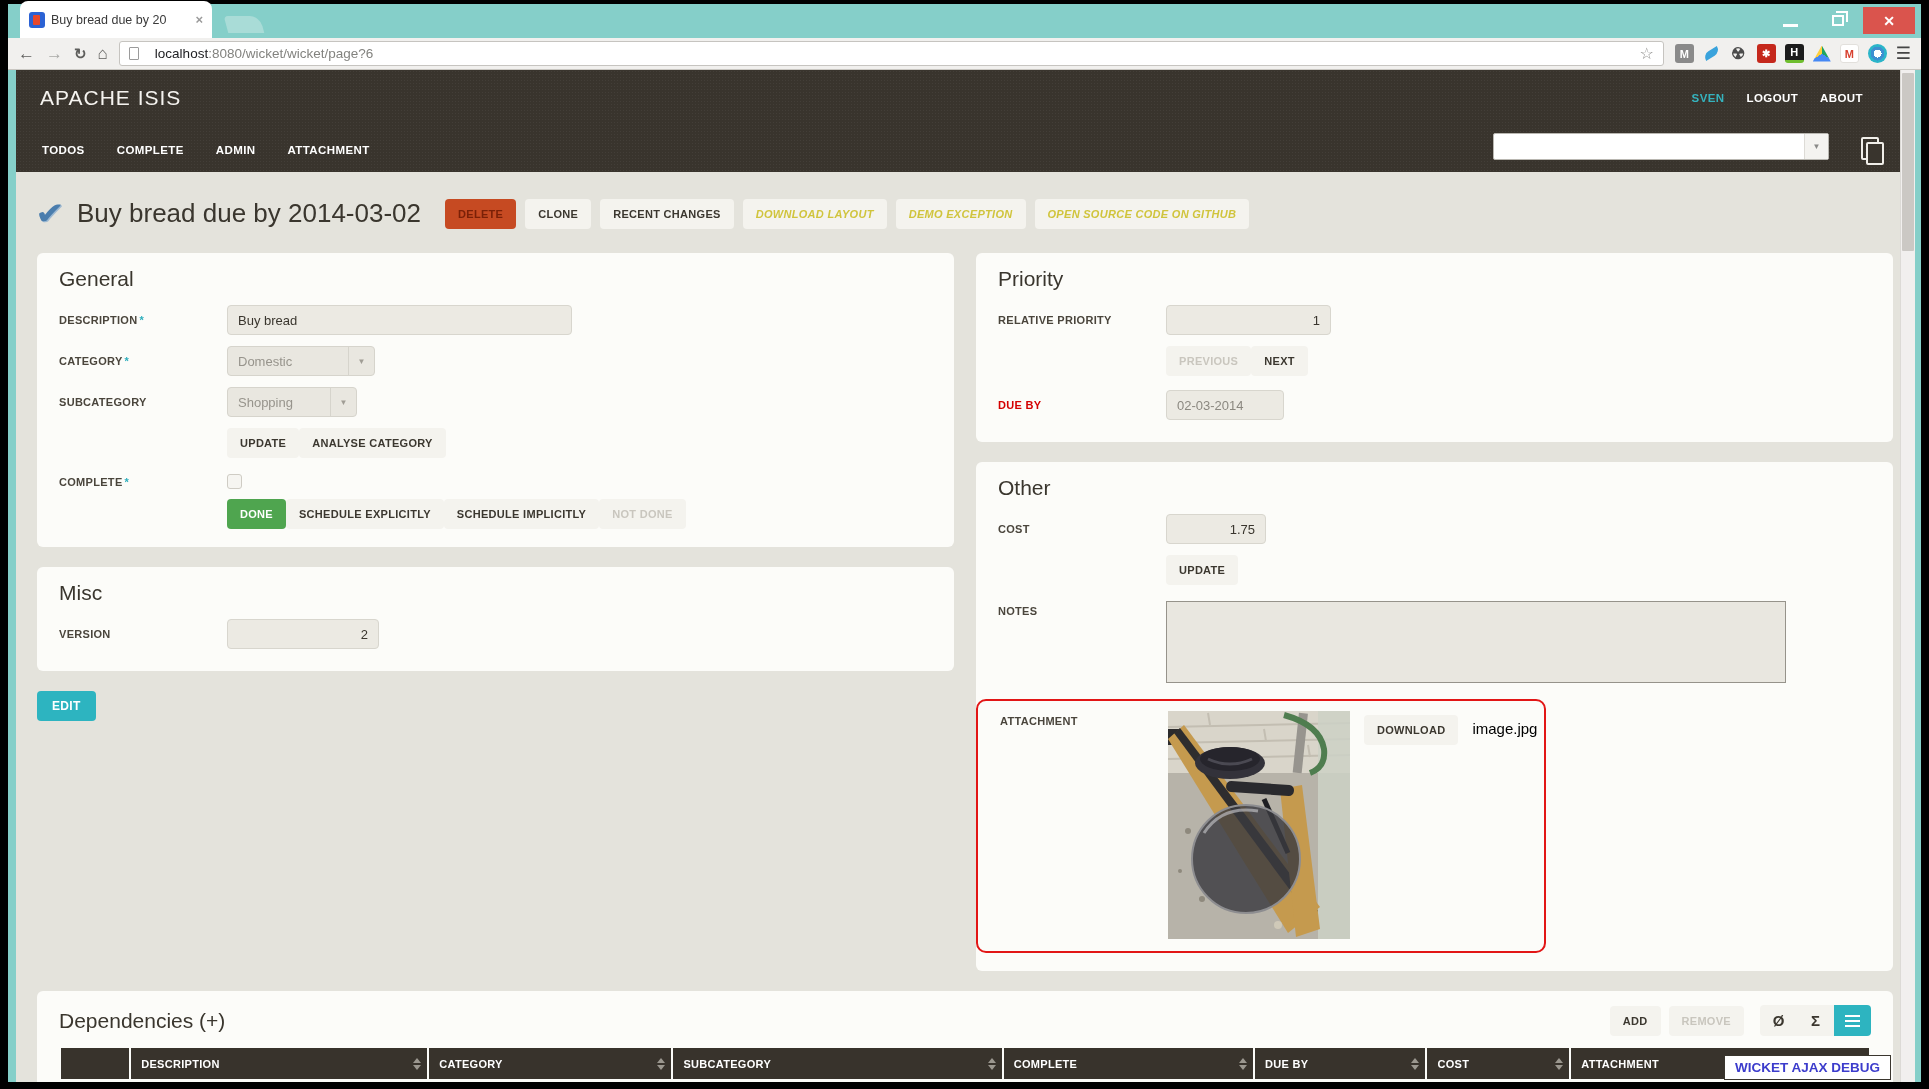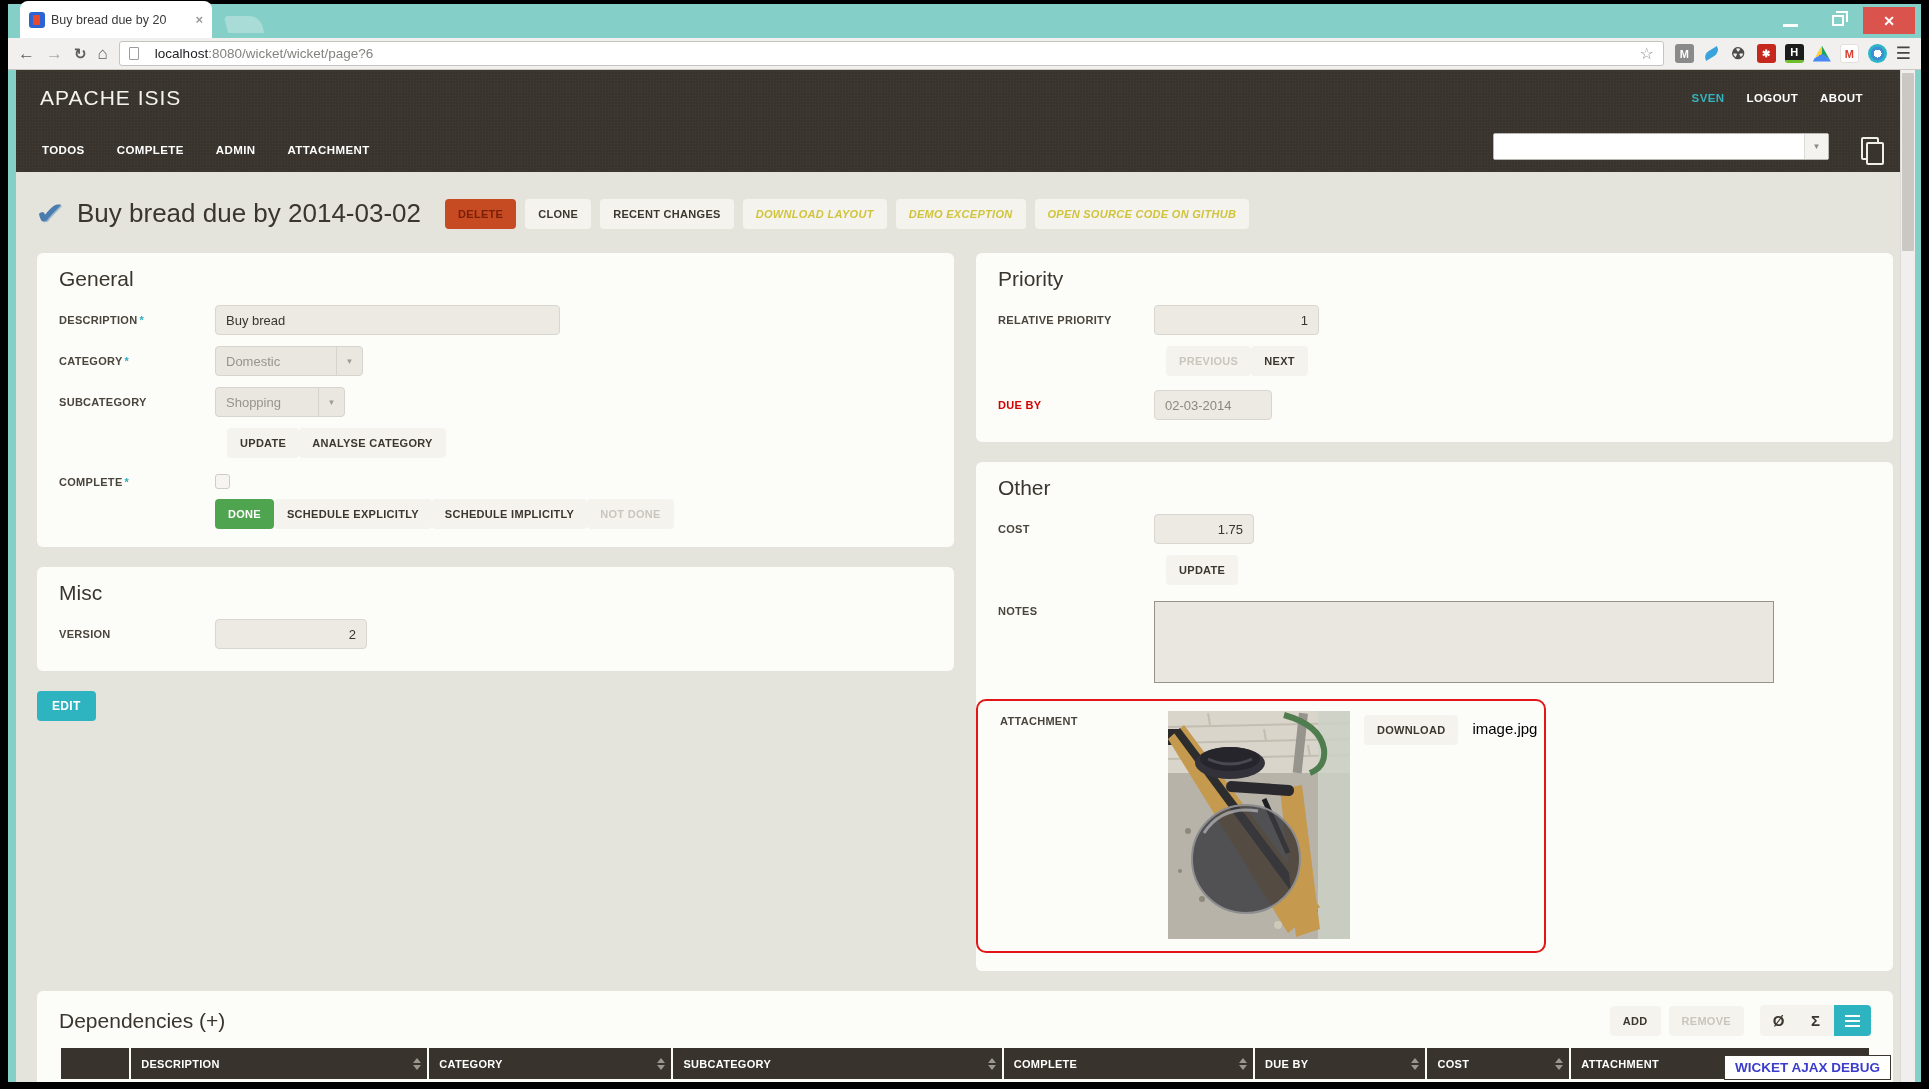--- a/index.html
+++ b/index.html
@@ -87,21 +87,21 @@
   .btn.disabled { color:#c9c6be; cursor:default; }
   .btn.teal { background:#2db4c0; color:#fff; font-size:12px; padding:8px 15px; }
 
   .columns { display:flex; gap:22px; margin-top:24px; align-items:flex-start; }
   .col { flex:1; min-width:0; }
   .panel { background:#fcfcf9; border-radius:6px; padding:14px 22px 18px; margin-bottom:20px; }
   .panel h2 { font-size:21px; color:#3a362e; font-weight:normal; margin-bottom:14px; }
 
   .frow { display:flex; align-items:center; margin-bottom:11px; }
   .frow.top { align-items:flex-start; }
-  .flabel { width:156px; flex:none; font-size:11px; font-weight:bold; color:#4a453c; letter-spacing:.3px; }
+  .flabel { width:168px; flex:none; font-size:11px; font-weight:bold; color:#4a453c; letter-spacing:.3px; }
   .req { color:#2daebc; margin-left:2px; }
   .flabel.red { color:#d40000; }
   .tfield { height:30px; border:1px solid #d8d6ce; border-radius:4px; background:#eceae3; font-family:inherit;
             font-size:13px; color:#3a362e; padding:0 10px; }
   .tfield.num { text-align:right; }
   .tfield.gray { color:#8b8880; }
   .btnrow { display:flex; gap:0; margin:2px 0 14px 168px; }
   .btnrow.nomargin { margin-left:0; }
 
   .sel { height:30px; background:#e9e7e0; border:1px solid #d6d4cc; border-radius:4px; display:flex;

